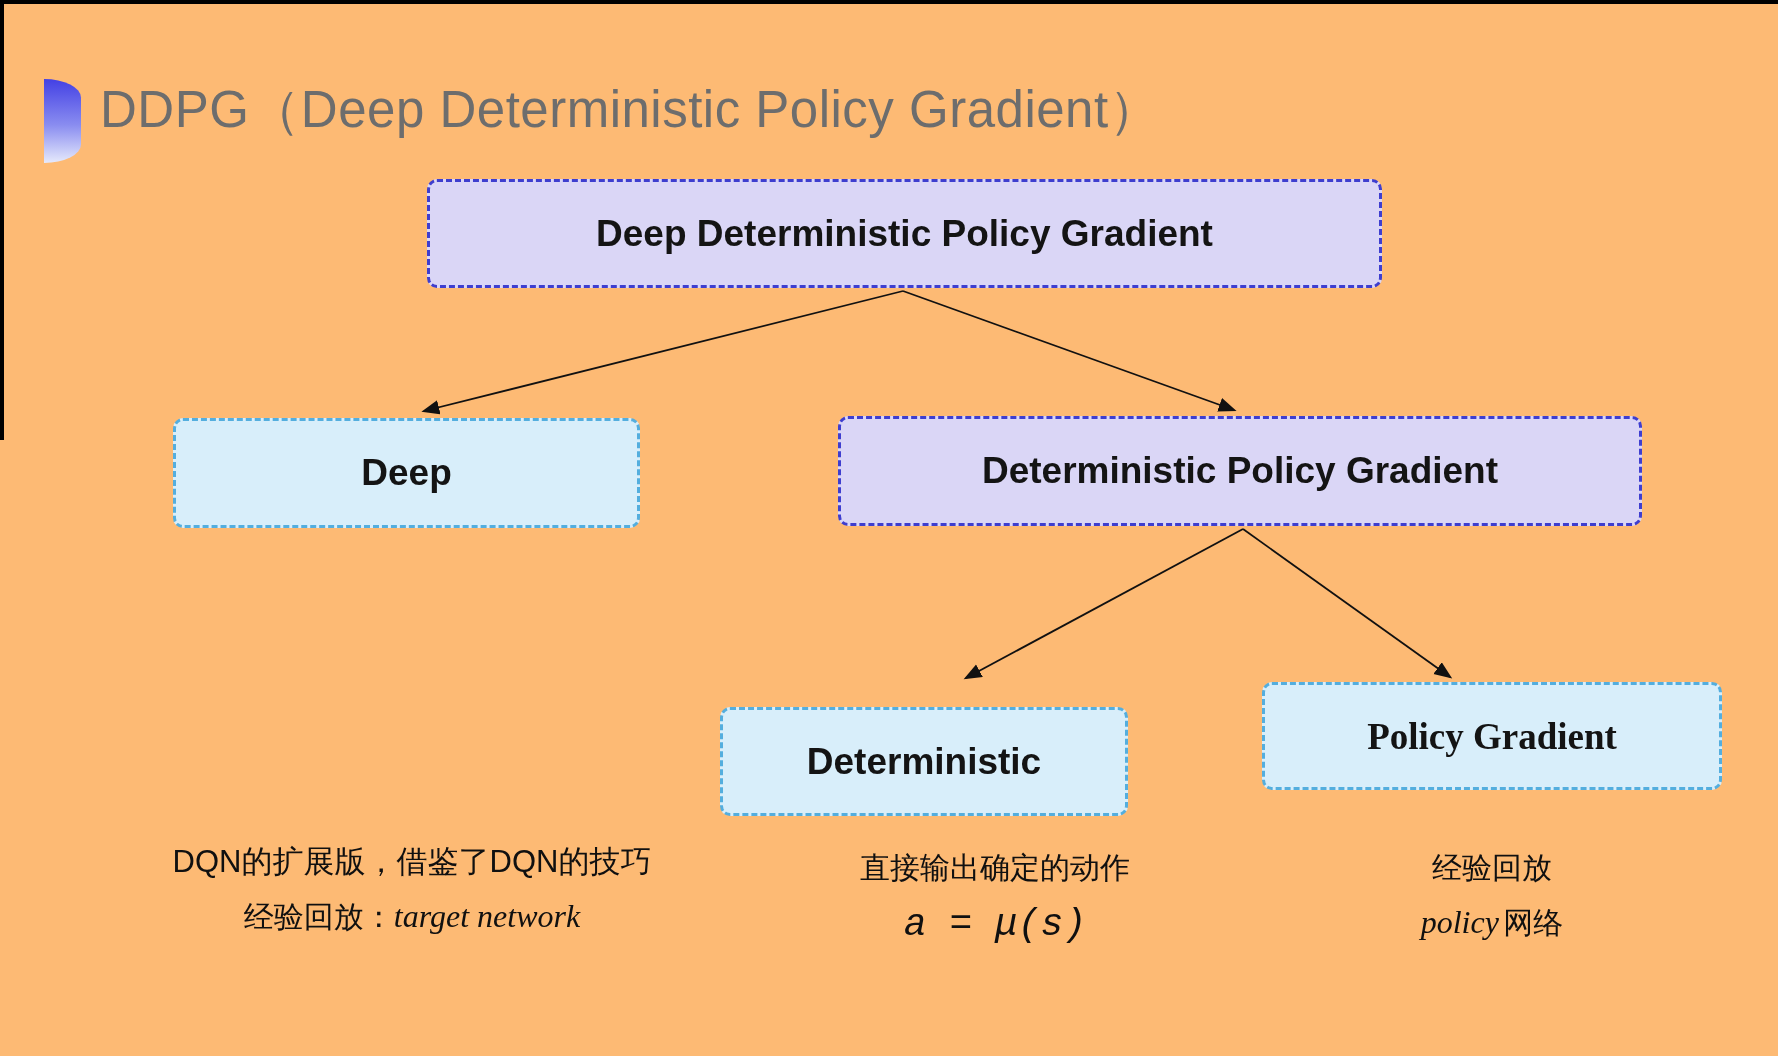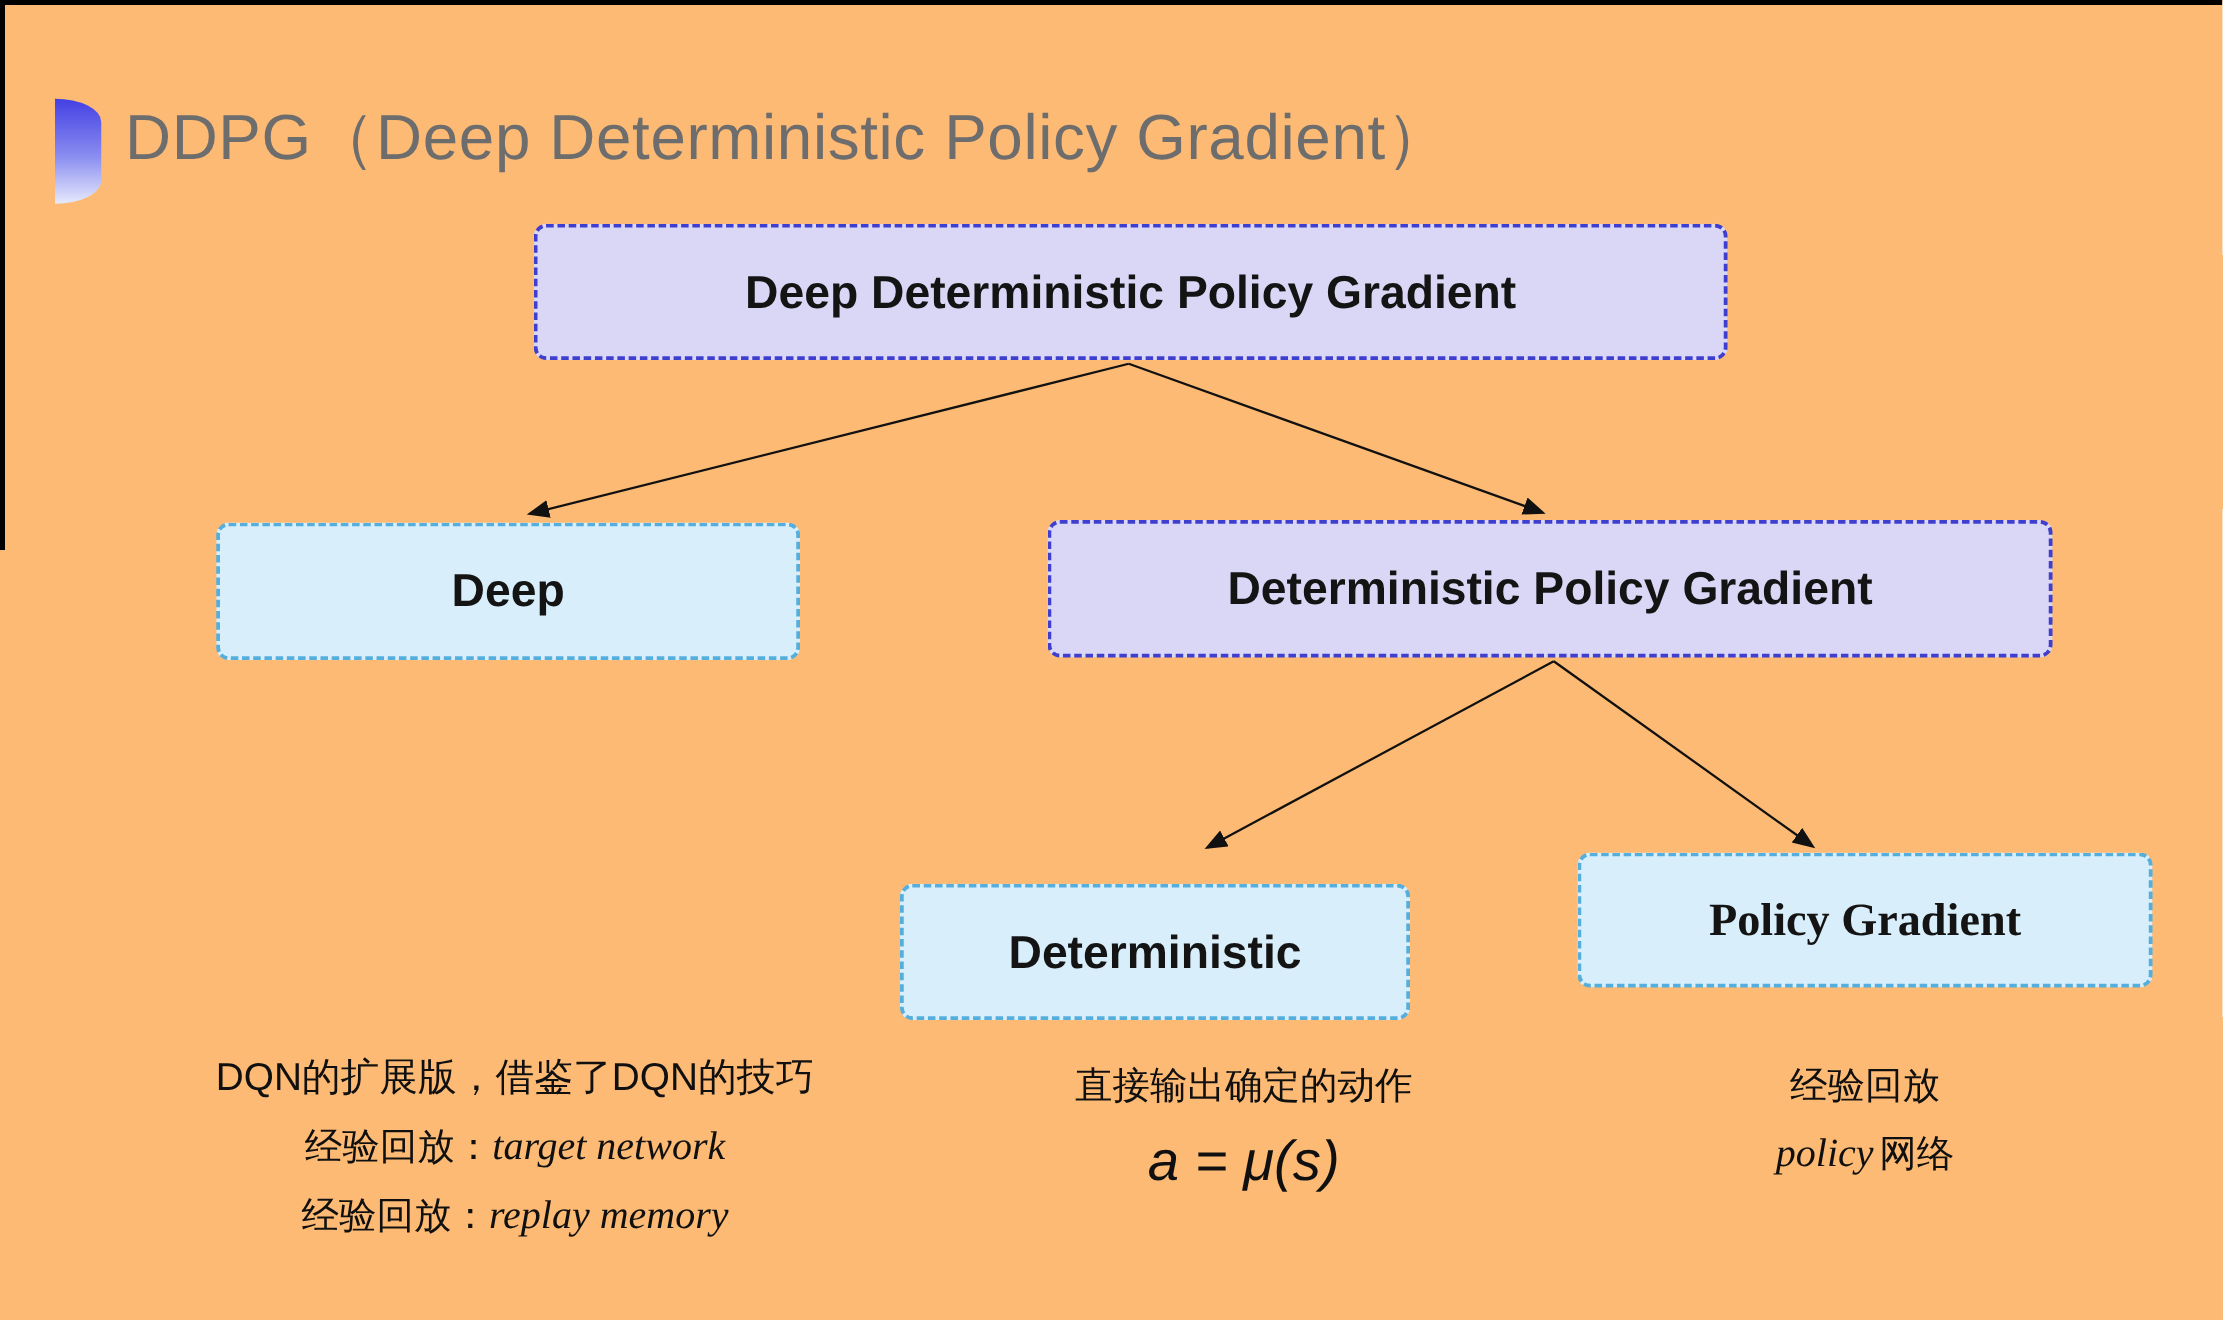--- a/index.html
+++ b/index.html
@@ -34,21 +34,21 @@
   #node-det{left:720px;top:683px;width:408px;height:109px;margin-top:24px;}
   #node-pg{left:1262px;top:682px;width:460px;height:108px;font-family:Liberation Serif, serif;}
 
   .arrows{position:absolute;left:0;top:0;pointer-events:none;}
   .arrows line{stroke:#111;stroke-width:1.8;}
 
   .note{position:absolute;text-align:center;color:#101010;white-space:nowrap;}
   .cjk{font-size:30px;}
   .cjk-lg{font-size:31px;}
   .term{font-family:"Liberation Serif",serif;font-style:italic;font-size:32px;margin-left:0;}
-  .formula{font-family:Liberation Sans, sans-serif;font-style:italic;font-size:45px;}
+  .formula{font-family:Liberation Mono, monospace;font-style:italic;font-size:38px;}
   .note-line{margin-bottom:14px;}
 </style>
 </head>
 <body>
 
 <div id="canvas">
 
   <div class="edge-top"></div>
   <div class="edge-left"></div>
 
@@ -81,23 +81,20 @@
   </div>
   <div id="node-pg" class="node cyan">
     <span>Policy Gradient</span>
   </div>
 
   <div class="note" style="left:132px;top:841px;width:560px;">
     <div class="cjk-lg note-line">DQN的扩展版，借鉴了DQN的技巧</div>
     <div class="note-line">
       <span class="cjk">经验回放：</span><span class="term">target network</span>
     </div>
-    <div class="note-line">
-      <span class="cjk">经验回放：</span><span class="term">replay memory</span>
-    </div>
   </div>
 
   <div class="note" style="left:795px;top:848px;width:400px;">
     <div class="cjk note-line">直接输出确定的动作</div>
     <div class="formula">a = μ(s)</div>
   </div>
 
   <div class="note" style="left:1292px;top:848px;width:400px;">
     <div class="cjk note-line">经验回放</div>
     <div>

